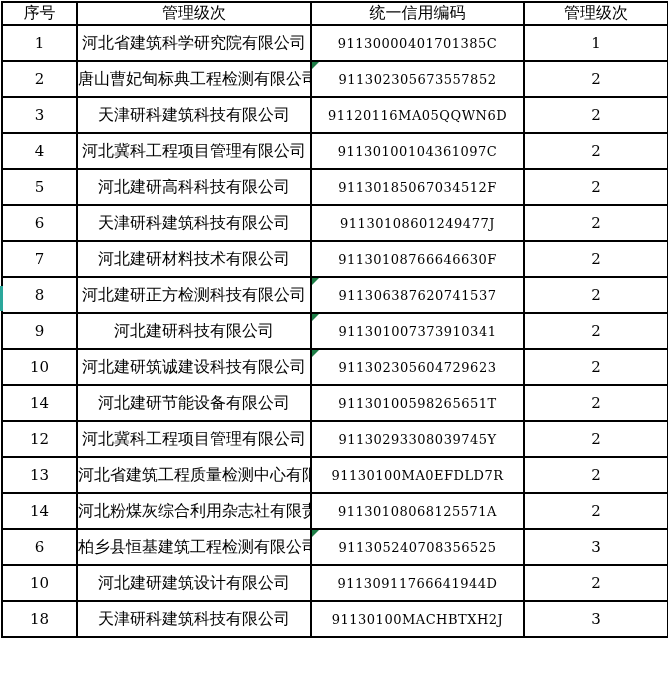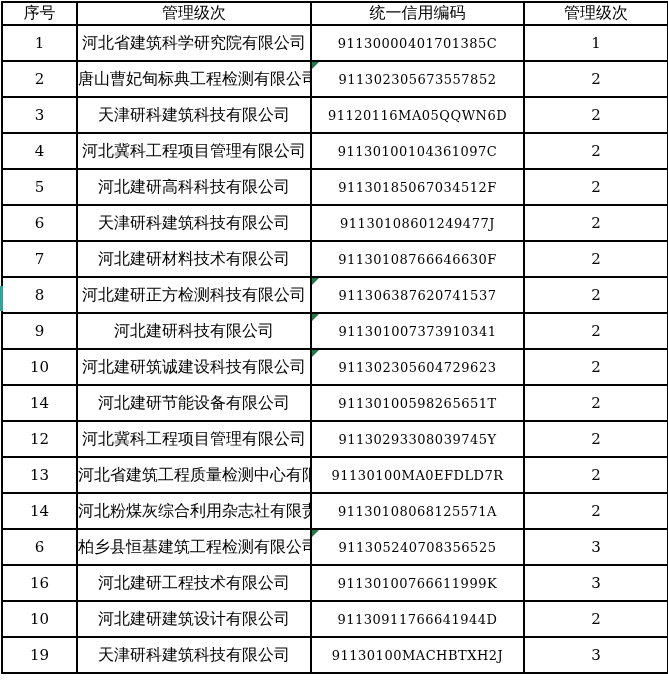--- a/index.html
+++ b/index.html
@@ -294,49 +294,35 @@
           <td>
             <span class="err-tri"></span>
             <div class="cellwrap code">911305240708356525</div>
           </td>
           <td>
             <div class="cellwrap level">3</div>
           </td>
         </tr>
         <tr>
           <td>
-            <div class="cellwrap serial">16</div>
-          </td>
-          <td>
-            <div class="cellwrap name">河北建研工程技术有限公司</div>
-          </td>
-          <td>
-            <div class="cellwrap code">91130100766611999K</div>
-          </td>
-          <td>
-            <div class="cellwrap level">3</div>
-          </td>
-        </tr>
-        <tr>
-          <td>
             <div class="cellwrap serial">10</div>
           </td>
           <td>
             <div class="cellwrap name">河北建研建筑设计有限公司</div>
           </td>
           <td>
             <div class="cellwrap code">91130911766641944D</div>
           </td>
           <td>
             <div class="cellwrap level">2</div>
           </td>
         </tr>
         <tr>
           <td>
-            <div class="cellwrap serial">19</div>
+            <div class="cellwrap serial">18</div>
           </td>
           <td>
             <div class="cellwrap name">天津研科建筑科技有限公司</div>
           </td>
           <td>
             <div class="cellwrap code">91130100MACHBTXH2J</div>
           </td>
           <td>
             <div class="cellwrap level">3</div>
           </td>

